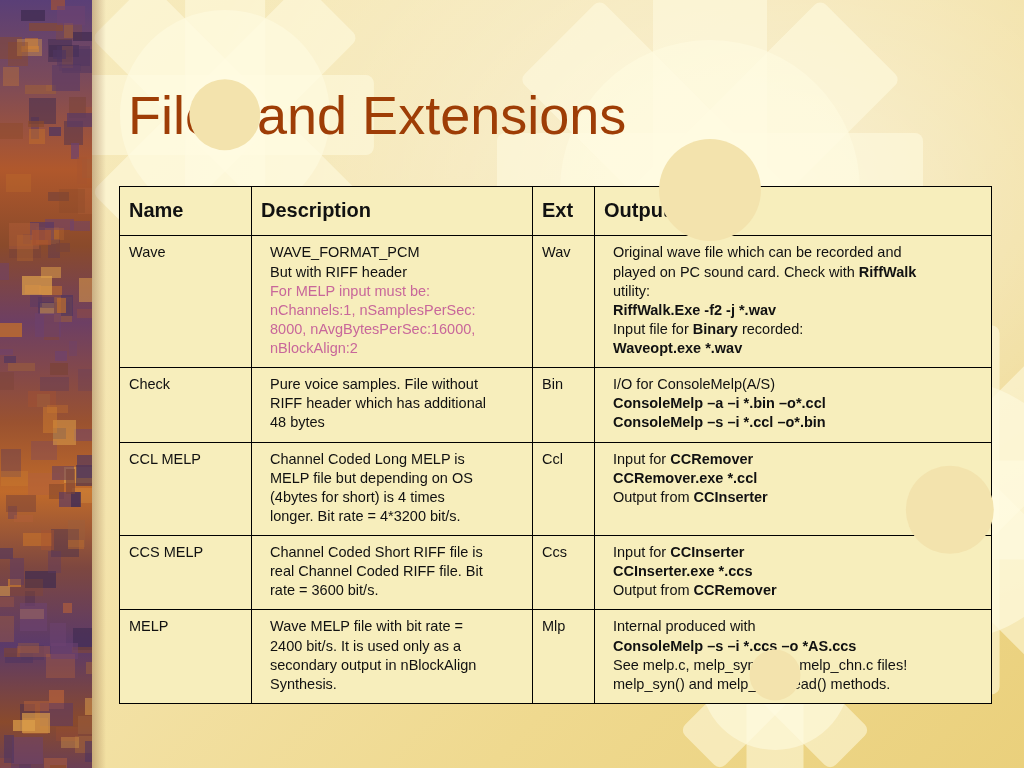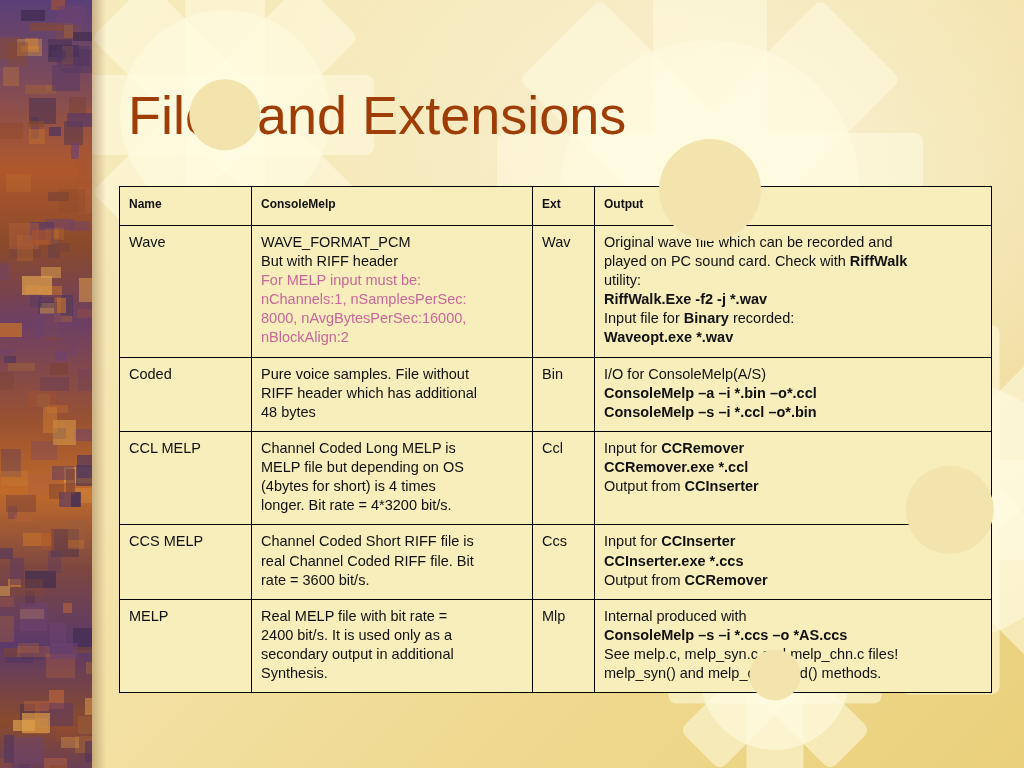--- a/index.html
+++ b/index.html
@@ -136,30 +136,30 @@
     border: 1px solid #000;
     vertical-align: top;
     padding: 7px 9px 9px 9px;
     font-size: 14.5px;
     line-height: 1.32;
     color: #111;
   }
   table.files th {
     font-weight: bold;
     text-align: left;
-    font-size: 12px;
+    font-size: 20px;
     padding-top: 10px;
     padding-bottom: 12px;
   }
   col.c-name { width: 132px; }
   col.c-desc { width: 281px; }
   col.c-ext  { width: 62px; }
   col.c-use  { width: 397px; }
 
-  .cell-line { display: block; }
+  .cell-line { display: block; margin-left: 9px; }
   .b { font-weight: bold; }
   .pink { color: #c8679a; }
 </style>
 </head>
 <body>
 
 <div class="slide">
 
   <div class="gear" id="gear1">
     <div class="cross"></div>
@@ -342,21 +342,21 @@
     <table class="files">
       <colgroup>
         <col class="c-name">
           <col class="c-desc">
           <col class="c-ext">
           <col class="c-use">
       </colgroup>
       <thead>
         <tr>
           <th>Name</th>
-          <th>ConsoleMelp</th>
+          <th>Description</th>
           <th>Ext</th>
           <th>Output</th>
         </tr>
       </thead>
       <tbody id="tbody">
           <tr>
             <td>Wave</td>
             <td>
               <span class="cell-line">WAVE_FORMAT_PCM</span>
               <span class="cell-line">But with RIFF header</span>
@@ -369,21 +369,21 @@
             <td>
               <span class="cell-line">Original wave file which can be recorded and</span>
               <span class="cell-line"><span>played on PC sound card. Check with </span><span class="b">RiffWalk</span></span>
               <span class="cell-line">utility:</span>
               <span class="cell-line b">RiffWalk.Exe -f2 -j *.wav</span>
               <span class="cell-line"><span>Input file for </span><span class="b">Binary</span><span> recorded:</span></span>
               <span class="cell-line b">Waveopt.exe *.wav</span>
             </td>
           </tr>
           <tr>
-            <td>Coded</td>
+            <td>Check</td>
             <td>
               <span class="cell-line">Pure voice samples. File without</span>
               <span class="cell-line">RIFF header which has additional</span>
               <span class="cell-line">48 bytes</span>
             </td>
             <td>Bin</td>
             <td>
               <span class="cell-line">I/O for ConsoleMelp(A/S)</span>
               <span class="cell-line b">ConsoleMelp –a –i *.bin –o*.ccl</span>
               <span class="cell-line b">ConsoleMelp –s –i *.ccl –o*.bin</span>
@@ -414,23 +414,23 @@
             <td>Ccs</td>
             <td>
               <span class="cell-line"><span>Input for </span><span class="b">CCInserter</span></span>
               <span class="cell-line b">CCInserter.exe *.ccs</span>
               <span class="cell-line"><span>Output from </span><span class="b">CCRemover</span></span>
             </td>
           </tr>
           <tr>
             <td>MELP</td>
             <td>
-              <span class="cell-line">Real MELP file with bit rate =</span>
+              <span class="cell-line">Wave MELP file with bit rate =</span>
               <span class="cell-line">2400 bit/s. It is used only as a</span>
-              <span class="cell-line">secondary output in additional</span>
+              <span class="cell-line">secondary output in nBlockAlign</span>
               <span class="cell-line">Synthesis.</span>
             </td>
             <td>Mlp</td>
             <td>
               <span class="cell-line">Internal produced with</span>
               <span class="cell-line b">ConsoleMelp –s –i *.ccs –o *AS.ccs</span>
               <span class="cell-line">See melp.c, melp_syn.c and melp_chn.c files!</span>
               <span class="cell-line">melp_syn() and melp_chn_read() methods.</span>
             </td>
           </tr>

